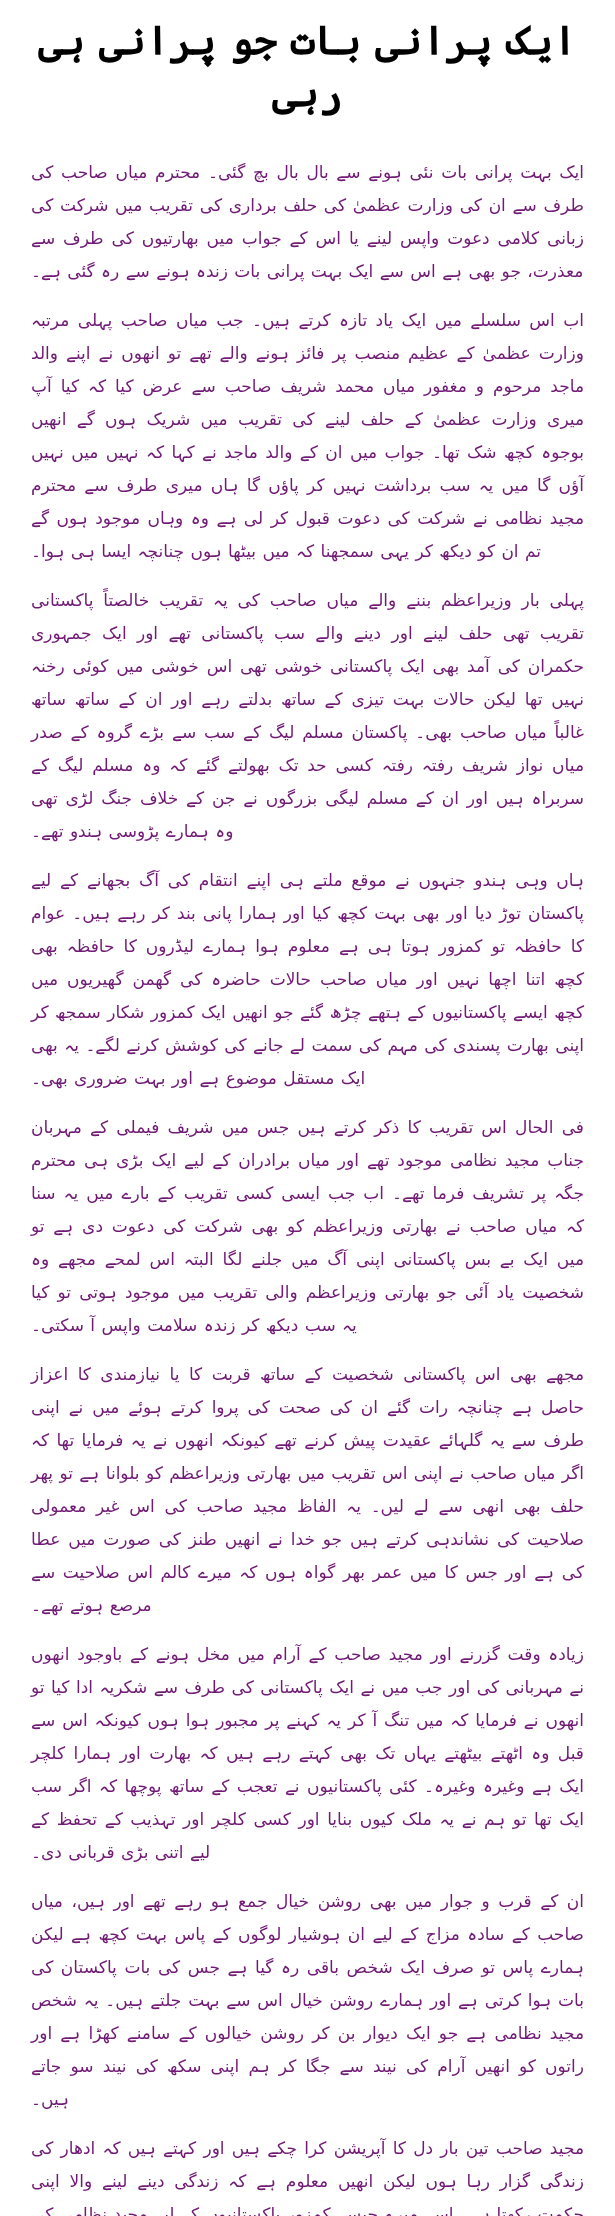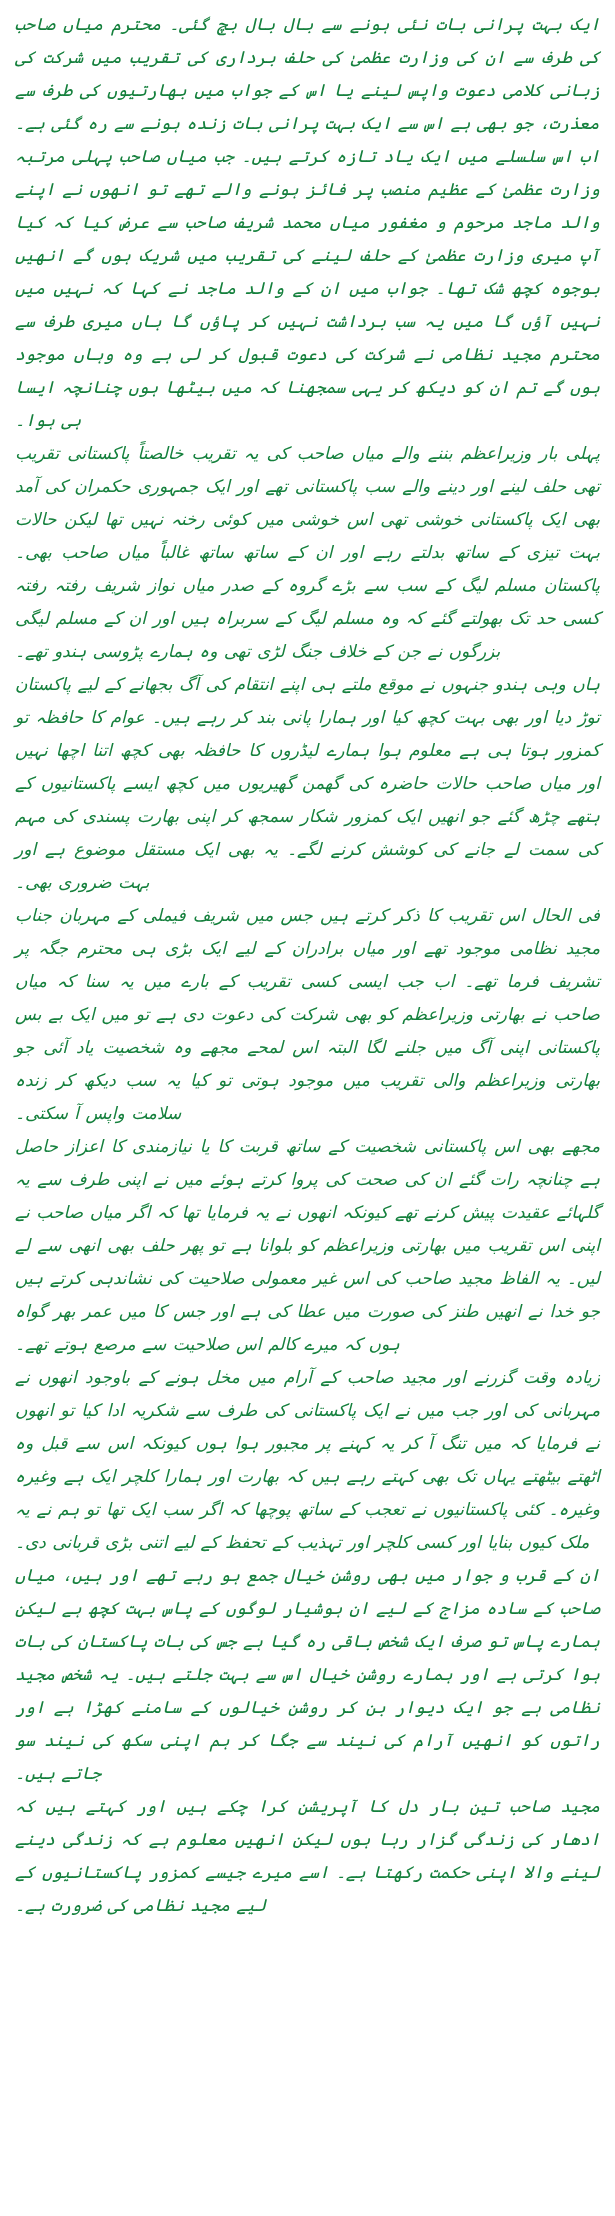--- a/index.html
+++ b/index.html
@@ -26,35 +26,35 @@
     font-weight: bold;
     text-align: center;
     margin: 6px 0 22px 0;
     line-height: 1.3;
     color: #000000;
   }
   .body-text {
     flex: 1 1 auto;
   }
   .para {
-    margin: 0;
+    margin: 16px;
     font-size: 17px;
     line-height: 33px;
     text-align: justify;
     text-align-last: left;
-    color: #15803d;
+    color: #701a75;
     word-spacing: 1px;
-    font-style: italic;
   }
 </style>
 </head>
 <body>
 
 <div class="page">
 
+  <h1 class="title">ایک پرانی بات جو پرانی ہی رہی</h1>
 
   <div class="body-text">
     <p class="para">ایک بہت پرانی بات نئی ہونے سے بال بال بچ گئی۔ محترم میاں صاحب کی طرف سے ان کی وزارت عظمیٰ کی حلف برداری کی تقریب میں شرکت کی زبانی کلامی دعوت واپس لینے یا اس کے جواب میں بھارتیوں کی طرف سے معذرت، جو بھی ہے اس سے ایک بہت پرانی بات زندہ ہونے سے رہ گئی ہے۔</p>
     <p class="para">اب اس سلسلے میں ایک یاد تازہ کرتے ہیں۔ جب میاں صاحب پہلی مرتبہ وزارت عظمیٰ کے عظیم منصب پر فائز ہونے والے تھے تو انھوں نے اپنے والد ماجد مرحوم و مغفور میاں محمد شریف صاحب سے عرض کیا کہ کیا آپ میری وزارت عظمیٰ کے حلف لینے کی تقریب میں شریک ہوں گے انھیں بوجوہ کچھ شک تھا۔ جواب میں ان کے والد ماجد نے کہا کہ نہیں میں نہیں آؤں گا میں یہ سب برداشت نہیں کر پاؤں گا ہاں میری طرف سے محترم مجید نظامی نے شرکت کی دعوت قبول کر لی ہے وہ وہاں موجود ہوں گے تم ان کو دیکھ کر یہی سمجھنا کہ میں بیٹھا ہوں چنانچہ ایسا ہی ہوا۔</p>
     <p class="para">پہلی بار وزیراعظم بننے والے میاں صاحب کی یہ تقریب خالصتاً پاکستانی تقریب تھی حلف لینے اور دینے والے سب پاکستانی تھے اور ایک جمہوری حکمران کی آمد بھی ایک پاکستانی خوشی تھی اس خوشی میں کوئی رخنہ نہیں تھا لیکن حالات بہت تیزی کے ساتھ بدلتے رہے اور ان کے ساتھ ساتھ غالباً میاں صاحب بھی۔ پاکستان مسلم لیگ کے سب سے بڑے گروہ کے صدر میاں نواز شریف رفتہ رفتہ کسی حد تک بھولتے گئے کہ وہ مسلم لیگ کے سربراہ ہیں اور ان کے مسلم لیگی بزرگوں نے جن کے خلاف جنگ لڑی تھی وہ ہمارے پڑوسی ہندو تھے۔</p>
     <p class="para">ہاں وہی ہندو جنہوں نے موقع ملتے ہی اپنے انتقام کی آگ بجھانے کے لیے پاکستان توڑ دیا اور بھی بہت کچھ کیا اور ہمارا پانی بند کر رہے ہیں۔ عوام کا حافظہ تو کمزور ہوتا ہی ہے معلوم ہوا ہمارے لیڈروں کا حافظہ بھی کچھ اتنا اچھا نہیں اور میاں صاحب حالات حاضرہ کی گھمن گھیریوں میں کچھ ایسے پاکستانیوں کے ہتھے چڑھ گئے جو انھیں ایک کمزور شکار سمجھ کر اپنی بھارت پسندی کی مہم کی سمت لے جانے کی کوشش کرنے لگے۔ یہ بھی ایک مستقل موضوع ہے اور بہت ضروری بھی۔</p>
     <p class="para">فی الحال اس تقریب کا ذکر کرتے ہیں جس میں شریف فیملی کے مہربان جناب مجید نظامی موجود تھے اور میاں برادران کے لیے ایک بڑی ہی محترم جگہ پر تشریف فرما تھے۔ اب جب ایسی کسی تقریب کے بارے میں یہ سنا کہ میاں صاحب نے بھارتی وزیراعظم کو بھی شرکت کی دعوت دی ہے تو میں ایک بے بس پاکستانی اپنی آگ میں جلنے لگا البتہ اس لمحے مجھے وہ شخصیت یاد آئی جو بھارتی وزیراعظم والی تقریب میں موجود ہوتی تو کیا یہ سب دیکھ کر زندہ سلامت واپس آ سکتی۔</p>
     <p class="para">مجھے بھی اس پاکستانی شخصیت کے ساتھ قربت کا یا نیازمندی کا اعزاز حاصل ہے چنانچہ رات گئے ان کی صحت کی پروا کرتے ہوئے میں نے اپنی طرف سے یہ گلہائے عقیدت پیش کرنے تھے کیونکہ انھوں نے یہ فرمایا تھا کہ اگر میاں صاحب نے اپنی اس تقریب میں بھارتی وزیراعظم کو بلوانا ہے تو پھر حلف بھی انھی سے لے لیں۔ یہ الفاظ مجید صاحب کی اس غیر معمولی صلاحیت کی نشاندہی کرتے ہیں جو خدا نے انھیں طنز کی صورت میں عطا کی ہے اور جس کا میں عمر بھر گواہ ہوں کہ میرے کالم اس صلاحیت سے مرصع ہوتے تھے۔</p>
     <p class="para">زیادہ وقت گزرنے اور مجید صاحب کے آرام میں مخل ہونے کے باوجود انھوں نے مہربانی کی اور جب میں نے ایک پاکستانی کی طرف سے شکریہ ادا کیا تو انھوں نے فرمایا کہ میں تنگ آ کر یہ کہنے پر مجبور ہوا ہوں کیونکہ اس سے قبل وہ اٹھتے بیٹھتے یہاں تک بھی کہتے رہے ہیں کہ بھارت اور ہمارا کلچر ایک ہے وغیرہ وغیرہ۔ کئی پاکستانیوں نے تعجب کے ساتھ پوچھا کہ اگر سب ایک تھا تو ہم نے یہ ملک کیوں بنایا اور کسی کلچر اور تہذیب کے تحفظ کے لیے اتنی بڑی قربانی دی۔</p>
     <p class="para">ان کے قرب و جوار میں بھی روشن خیال جمع ہو رہے تھے اور ہیں، میاں صاحب کے سادہ مزاج کے لیے ان ہوشیار لوگوں کے پاس بہت کچھ ہے لیکن ہمارے پاس تو صرف ایک شخص باقی رہ گیا ہے جس کی بات پاکستان کی بات ہوا کرتی ہے اور ہمارے روشن خیال اس سے بہت جلتے ہیں۔ یہ شخص مجید نظامی ہے جو ایک دیوار بن کر روشن خیالوں کے سامنے کھڑا ہے اور راتوں کو انھیں آرام کی نیند سے جگا کر ہم اپنی سکھ کی نیند سو جاتے ہیں۔</p>

